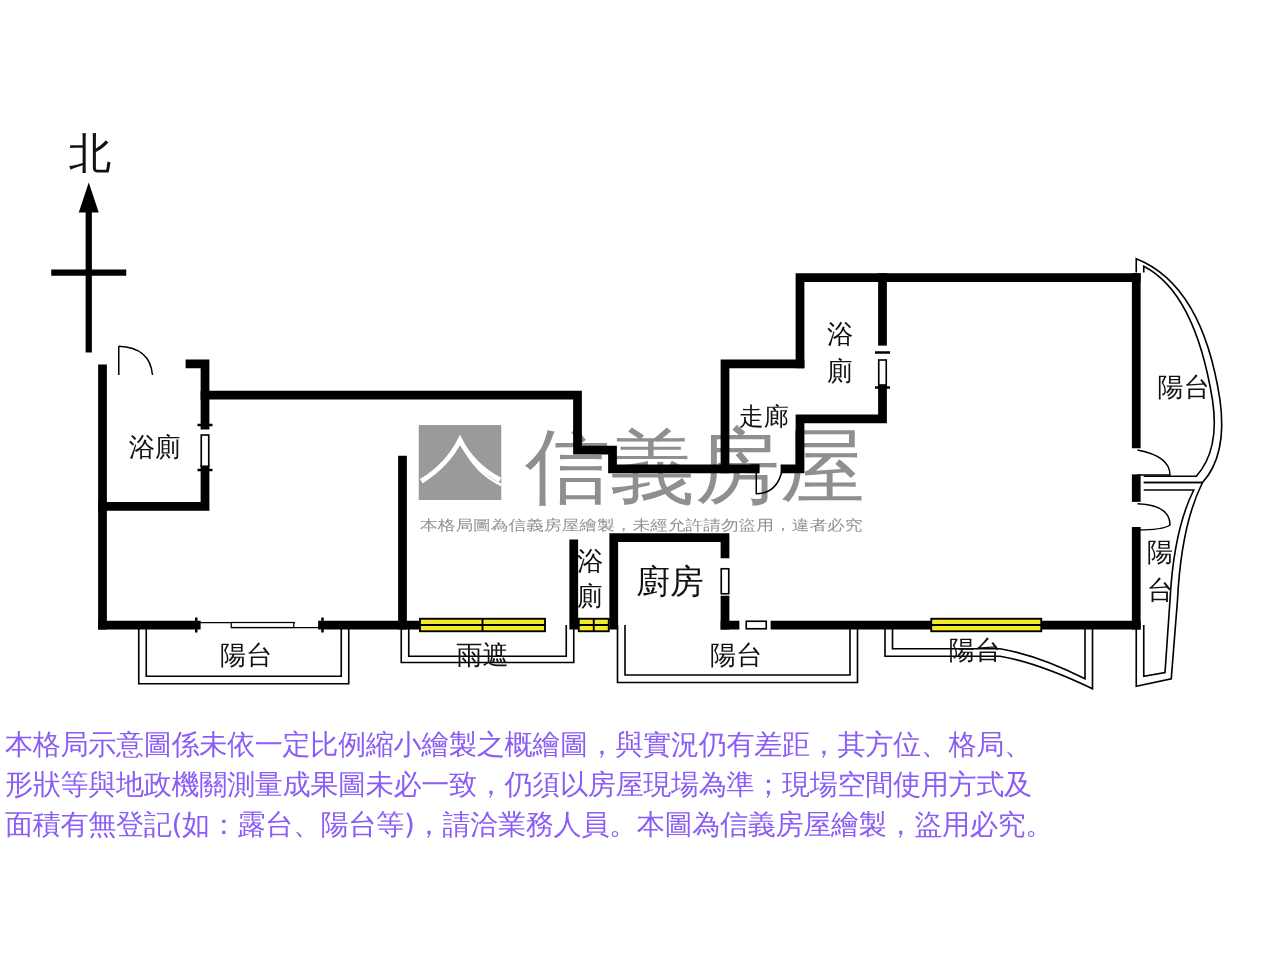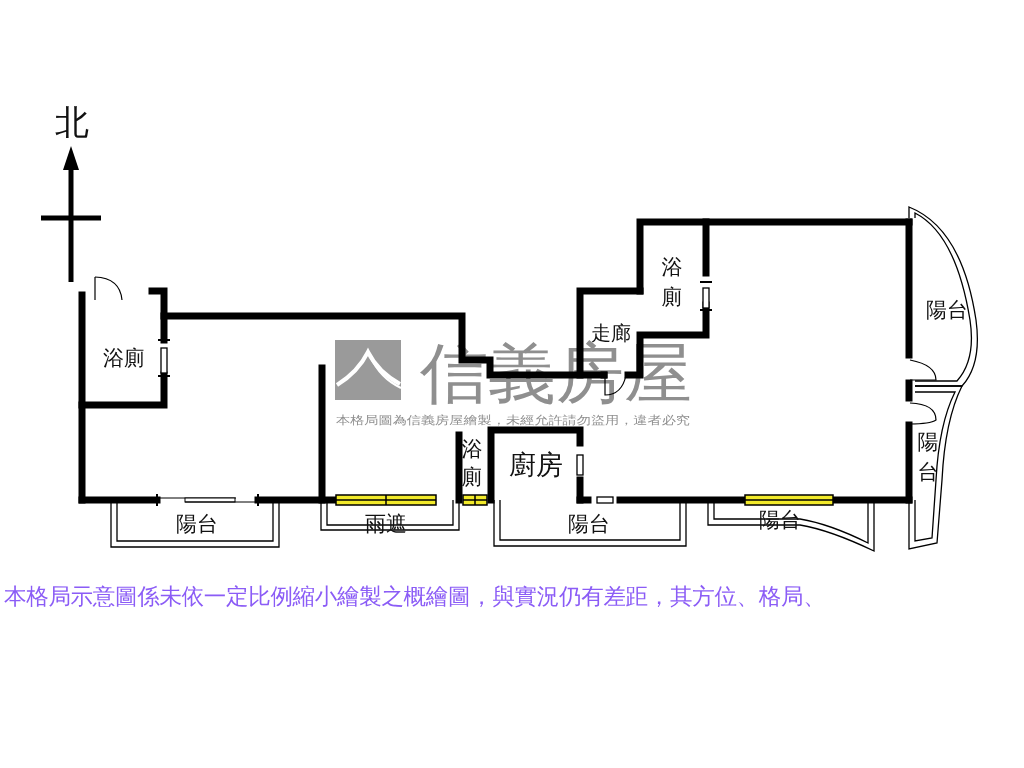--- a/index.html
+++ b/index.html
@@ -136,13 +136,15 @@
   <text x="386" y="531" font-size="21" class="room-label" text-anchor="middle">雨遮</text>
   <text x="589" y="531" font-size="21" class="room-label" text-anchor="middle">陽台</text>
   <text x="780" y="527" font-size="21" class="room-label" text-anchor="middle">陽台</text>
   <text x="947" y="317" font-size="21" class="room-label" text-anchor="middle">陽台</text>
   <text x="928" y="449" font-size="21" class="room-label" text-anchor="middle">陽</text>
   <text x="928" y="479" font-size="21" class="room-label" text-anchor="middle">台</text>
 </svg>
 
 <div id="disclaimer">
   <div>本格局示意圖係未依一定比例縮小繪製之概繪圖，與實況仍有差距，其方位、格局、</div>
+  <div>形狀等與地政機關測量成果圖未必一致，仍須以房屋現場為準；現場空間使用方式及</div>
+  <div>面積有無登記(如：露台、陽台等)，請洽業務人員。本圖為信義房屋繪製，盜用必究。</div>
 </div>
 
 </body></html>

